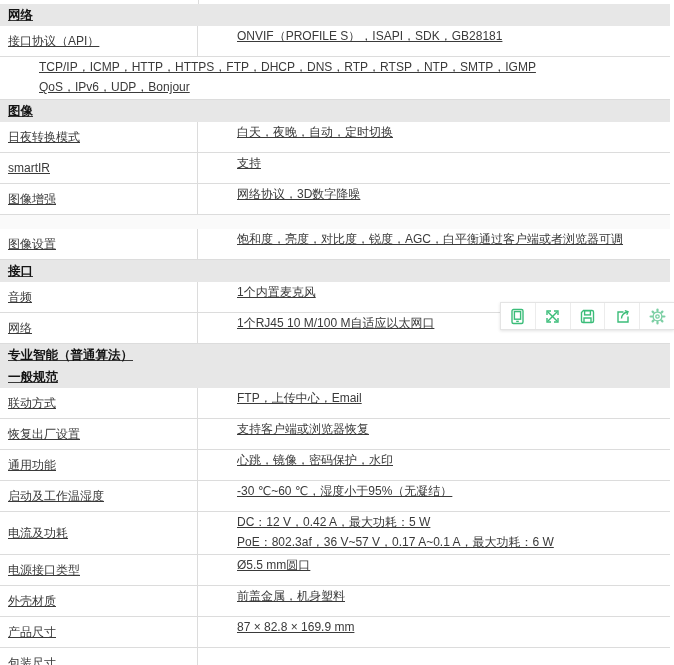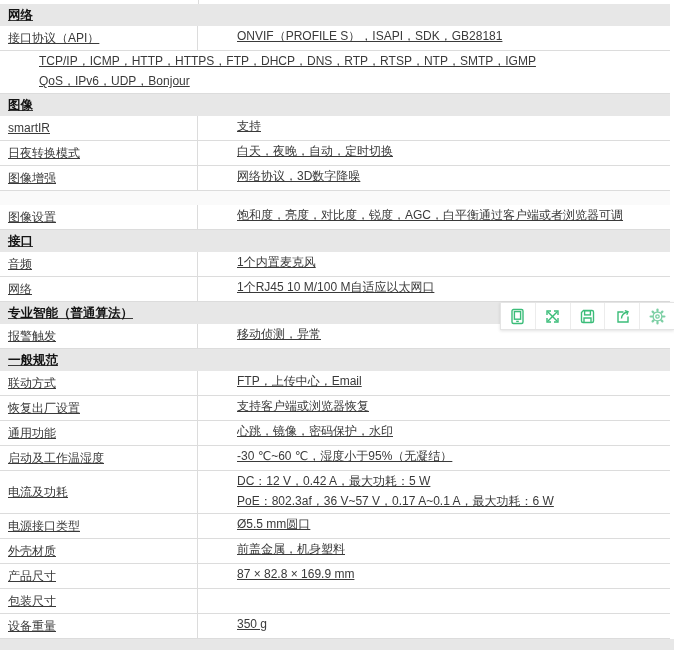--- a/index.html
+++ b/index.html
@@ -11,21 +11,21 @@
   .table{width:670px;text-decoration:underline;}
   .sliver{height:4px;background:#fff;}
   .sliver .sliver-divider{width:198px;height:4px;border-right:1px solid #dcdcdc;}
   .sec-header{
     height:22px;line-height:22px;background:#e7e7e7;
     font-weight:bold;font-size:12.5px;color:#141414;
     padding-left:8px;box-sizing:border-box;
   }
   .row{
     display:flex;box-sizing:border-box;background:#fff;
-    border-bottom:1px solid #dcdcdc;height:25px;
+    border-bottom:1px solid #dcdcdc;height:31px;
   }
   .row.multi{height:43px;}
   .cell-label{
     flex:0 0 198px;width:198px;box-sizing:border-box;
     border-right:1px solid #dcdcdc;
     padding-left:8px;padding-right:4px;
     display:flex;align-items:center;
     white-space:nowrap;overflow:hidden;
   }
   .cell-value{
@@ -66,32 +66,32 @@
       </div>
     </div>
     <div class="row multi">
       <div class="cell-value">
         <div class="value-line">TCP/IP，ICMP，HTTP，HTTPS，FTP，DHCP，DNS，RTP，RTSP，NTP，SMTP，IGMP</div>
         <div class="value-line">QoS，IPv6，UDP，Bonjour</div>
       </div>
     </div>
     <div class="sec-header">图像</div>
     <div class="row">
+      <div class="cell-label">日夜转换模式</div>
+      <div class="cell-value">
+        <div class="value-line">白天，夜晚，自动，定时切换</div>
+      </div>
+    </div>
+    <div class="row">
       <div class="cell-label">smartIR</div>
       <div class="cell-value">
         <div class="value-line">支持</div>
       </div>
     </div>
     <div class="row">
-      <div class="cell-label">日夜转换模式</div>
-      <div class="cell-value">
-        <div class="value-line">白天，夜晚，自动，定时切换</div>
-      </div>
-    </div>
-    <div class="row">
       <div class="cell-label">图像增强</div>
       <div class="cell-value">
         <div class="value-line">网络协议，3D数字降噪</div>
       </div>
     </div>
     <div class="gap-row"></div>
     <div class="row">
       <div class="cell-label">图像设置</div>
       <div class="cell-value">
         <div class="value-line">饱和度，亮度，对比度，锐度，AGC，白平衡通过客户端或者浏览器可调</div>
@@ -104,26 +104,20 @@
         <div class="value-line">1个内置麦克风</div>
       </div>
     </div>
     <div class="row">
       <div class="cell-label">网络</div>
       <div class="cell-value">
         <div class="value-line">1个RJ45 10 M/100 M自适应以太网口</div>
       </div>
     </div>
     <div class="sec-header">专业智能（普通算法）</div>
-    <div class="row">
-      <div class="cell-label">报警触发</div>
-      <div class="cell-value">
-        <div class="value-line">移动侦测，异常</div>
-      </div>
-    </div>
     <div class="sec-header">一般规范</div>
     <div class="row">
       <div class="cell-label">联动方式</div>
       <div class="cell-value">
         <div class="value-line">FTP，上传中心，Email</div>
       </div>
     </div>
     <div class="row">
       <div class="cell-label">恢复出厂设置</div>
       <div class="cell-value">

